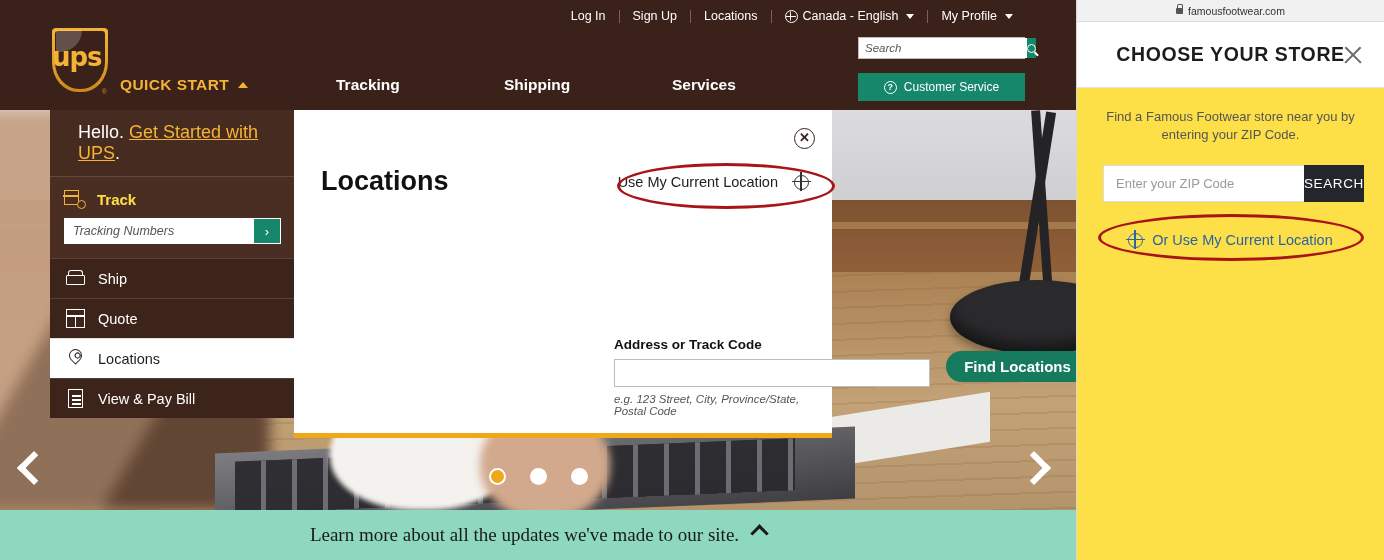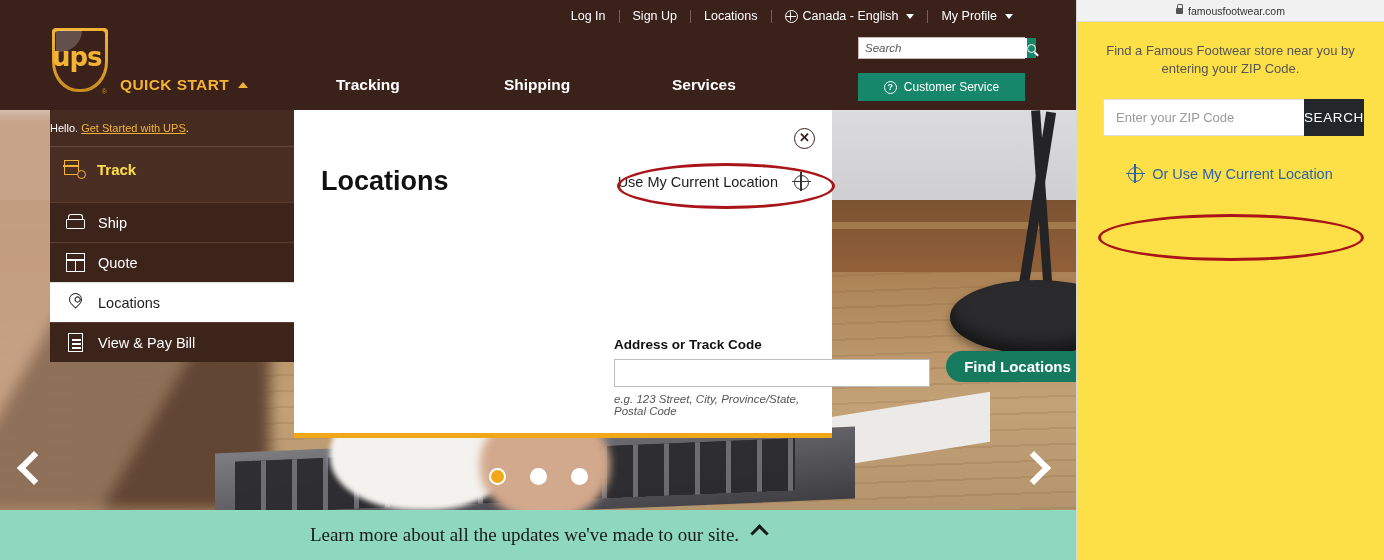--- a/index.html
+++ b/index.html
@@ -92,21 +92,21 @@
   .arrow-l { left:6px; } .arrow-r { right:14px; }
   .chevshape { width:24px; height:24px; border-left:6px solid #fff; border-bottom:6px solid #fff; }
   .arrow-l .chevshape { transform:rotate(45deg); }
   .arrow-r .chevshape { transform:rotate(-135deg); }
   .dots { position:absolute; left:0; top:468px; width:1076px; display:flex; justify-content:center; gap:24px; z-index:7; }
   .dot { width:17px; height:17px; border-radius:50%; background:#fff; cursor:pointer; }
   .dot.active { background:#f0a819; border:2px solid #fff; }
 
   
   .side { position:absolute; left:50px; top:110px; width:245px; z-index:8; }
-  .side .hello { background:#462b21; color:#fff; font-size:11px; padding:12px 0; }
+  .side .hello { background:#462b21; color:#fff; font-size:18px; padding:12px 28px; }
   .side .hello a { color:#f5b335; text-decoration:underline; }
   .side .track-box { background:#4a2d23; padding:12px 14px 14px 14px; border-top:1px solid #66473a; }
   .side .track-hd { display:flex; align-items:center; gap:11px; color:#fde047; font-weight:bold; font-size:15px; margin-bottom:9px; }
   .tr-ic { width:22px; height:20px; position:relative; }
   .tr-ic .bx { position:absolute; left:0; top:1px; width:15px; height:15px; border:1.8px solid #f5b335; }
   .tr-ic .bx::after{content:"";position:absolute;left:-1.8px;top:4px;width:15px;height:1.8px;background:#f5b335;}
   .tr-ic .lens { position:absolute; right:0; bottom:0; width:9px; height:9px; border:1.8px solid #f5b335; border-radius:50%; background:#4a2d23; }
   .tr-input { display:flex; height:26px; border:1px solid #fff; background:#fff; }
   .tr-input input { flex:1; border:0; outline:none; padding:0 8px; font-size:12.5px; font-style:italic; color:#333;
       font-family:"Liberation Sans",sans-serif; }
@@ -268,20 +268,24 @@
       </div>
 
       <div class="track-box">
         <div class="track-hd">
           <span class="tr-ic">
             <span class="bx"></span>
               <span class="lens"></span>
           </span>
           <span>Track</span>
         </div>
+        <div class="tr-input">
+          <input placeholder="Tracking Numbers" style="">
+          <button class="tr-go">›</button>
+        </div>
       </div>
 
       <div class="item">
         <span class="ic ic-ship">
             <span class="t"></span>
             <span class="b"></span>
           </span>
         <span>Ship</span>
       </div>
       <div class="item">
@@ -323,20 +327,24 @@
       <span>Learn more about all the updates we've made to our site.</span>
       <span class="bchev"></span>
     </div>
   </div>
 
   <div class="ff">
     <div class="ff-url">
       <span class="lock"></span>
       <span>famousfootwear.com</span>
     </div>
+    <div class="ff-head">
+      <h2>CHOOSE YOUR STORE</h2>
+      <div class="ff-x"></div>
+    </div>
     <div class="ff-desc">Find a Famous Footwear store near you by entering your ZIP Code.</div>
     <div class="ff-row">
       <input class="ff-zip" placeholder="Enter your ZIP Code" style="">
       <button class="ff-search">SEARCH</button>
     </div>
     <div class="ff-geo">
       <span class="cross-b"></span>
       <span>Or Use My Current Location</span>
     </div>
   </div>

